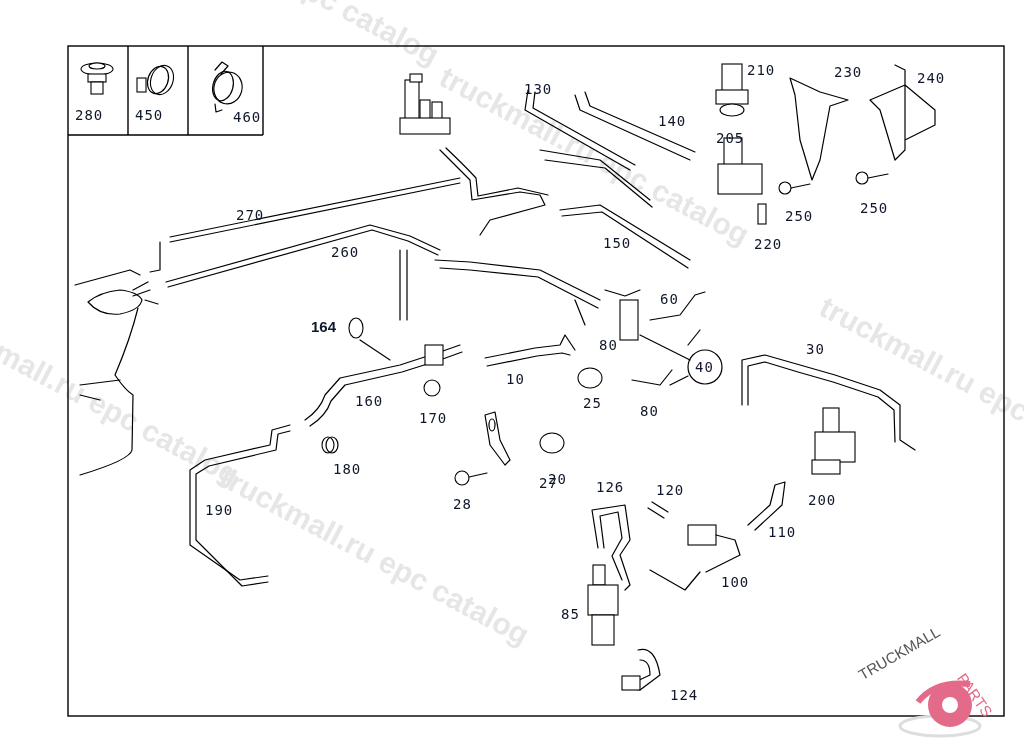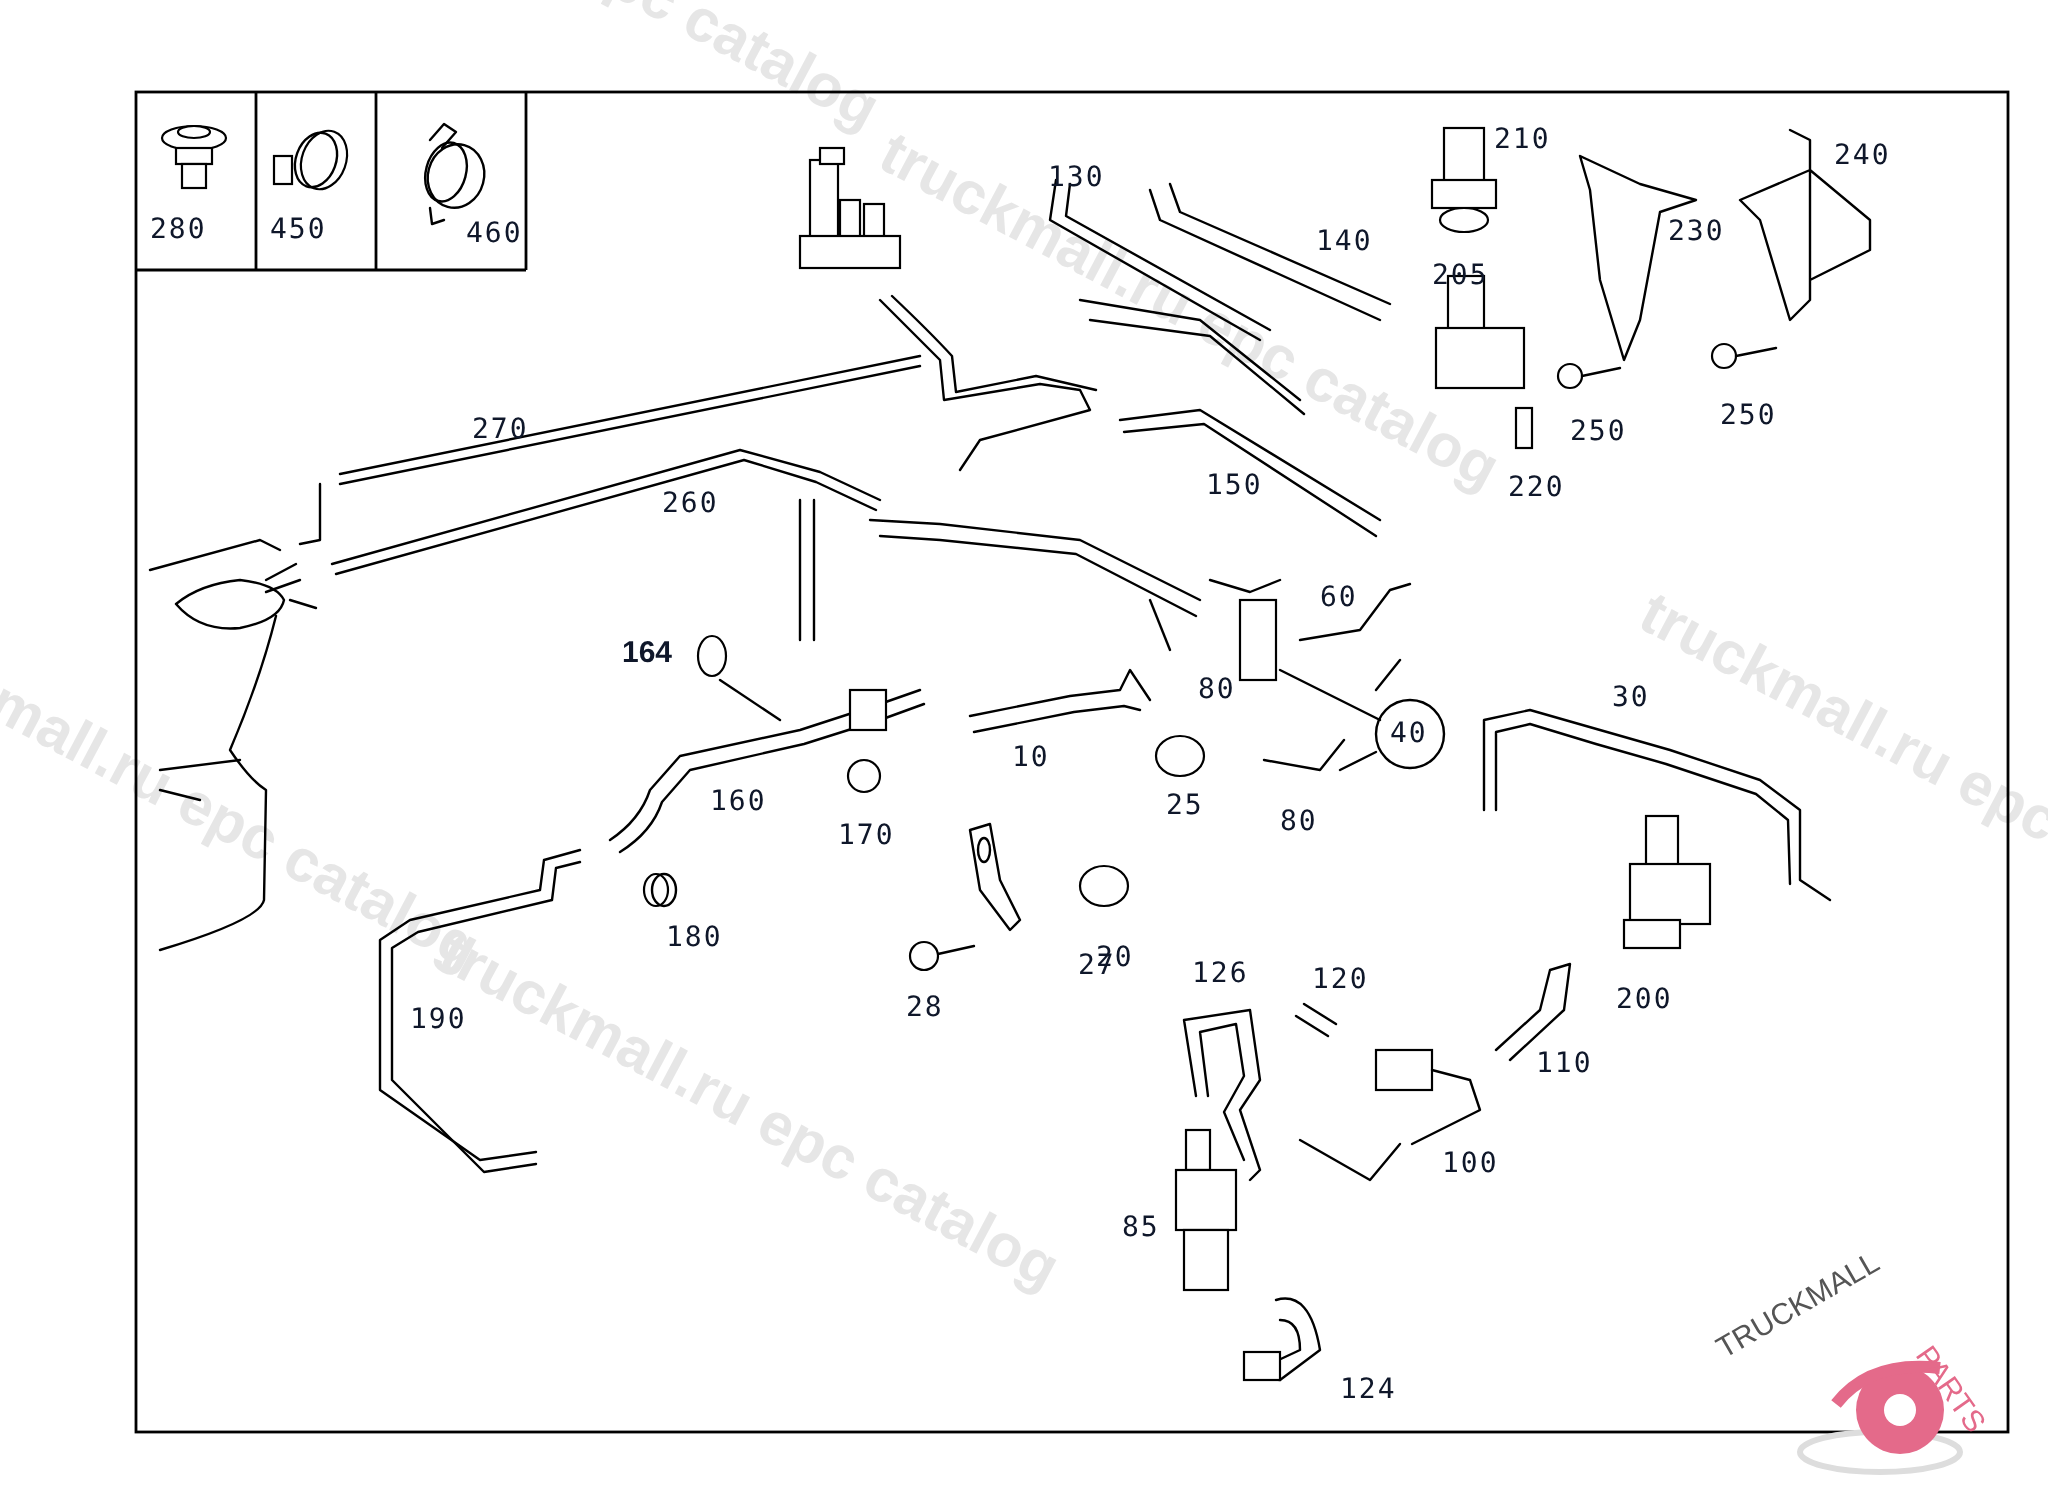--- a/index.html
+++ b/index.html
@@ -212,21 +212,21 @@
   <div class="lbl" style="left:75px;top:108px;">280</div>
   <div class="lbl" style="left:135px;top:108px;">450</div>
   <div class="lbl" style="left:233px;top:110px;">460</div>
 
   <div class="lbl" style="left:524px;top:82px;">130</div>
   <div class="lbl" style="left:658px;top:114px;">140</div>
   <div class="lbl" style="left:603px;top:236px;">150</div>
   <div class="lbl" style="left:747px;top:63px;">210</div>
   <div class="lbl" style="left:716px;top:131px;">205</div>
   <div class="lbl" style="left:754px;top:237px;">220</div>
-  <div class="lbl" style="left:834px;top:65px;margin-top:44px;">230</div>
+  <div class="lbl" style="left:834px;top:65px;">230</div>
   <div class="lbl" style="left:917px;top:71px;">240</div>
   <div class="lbl" style="left:785px;top:209px;">250</div>
   <div class="lbl" style="left:860px;top:201px;">250</div>
   <div class="lbl" style="left:236px;top:188px;margin-top:20px;">270</div>
   <div class="lbl" style="left:331px;top:245px;">260</div>
   <div class="lbl bold" style="left:311px;top:319px;text-align:center;">164</div>
   <div class="lbl" style="left:355px;top:394px;">160</div>
   <div class="lbl" style="left:419px;top:411px;">170</div>
   <div class="lbl" style="left:333px;top:462px;">180</div>
   <div class="lbl" style="left:205px;top:503px;">190</div>

